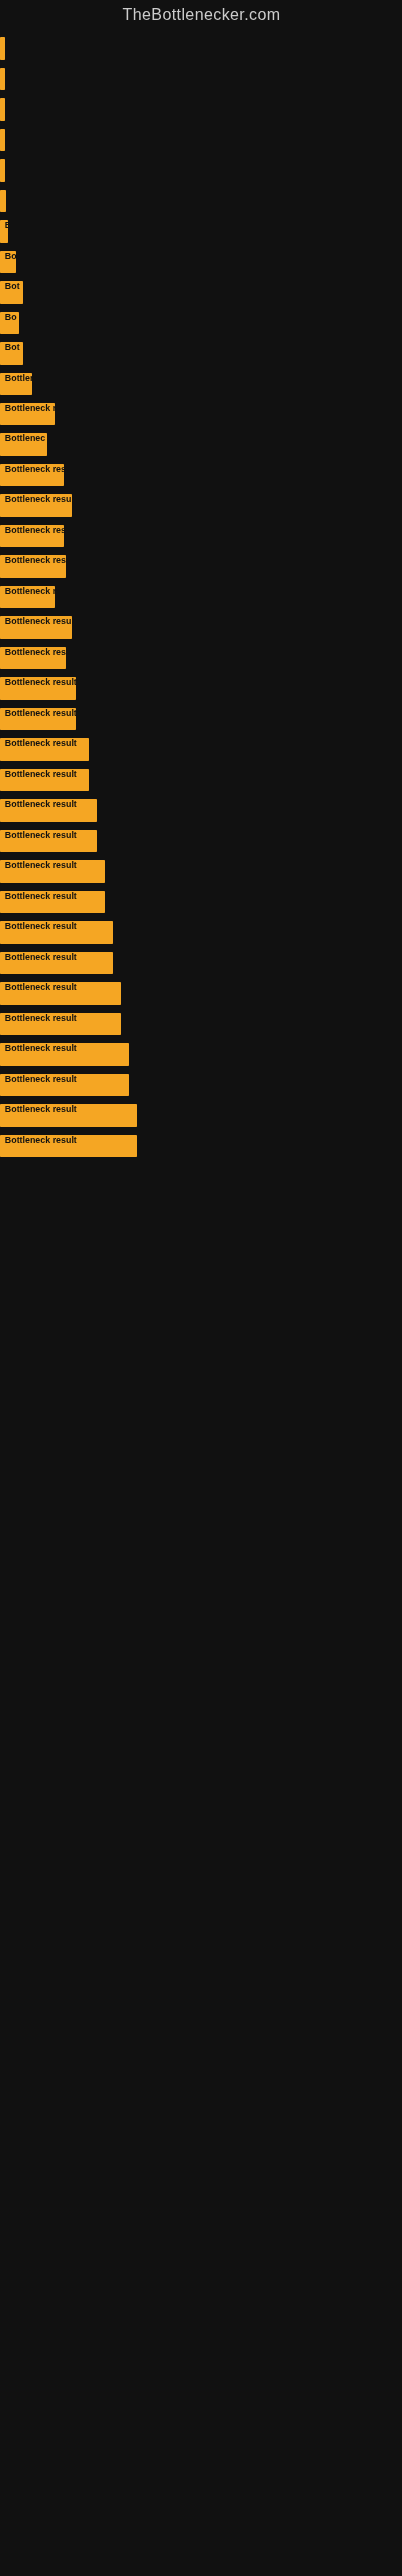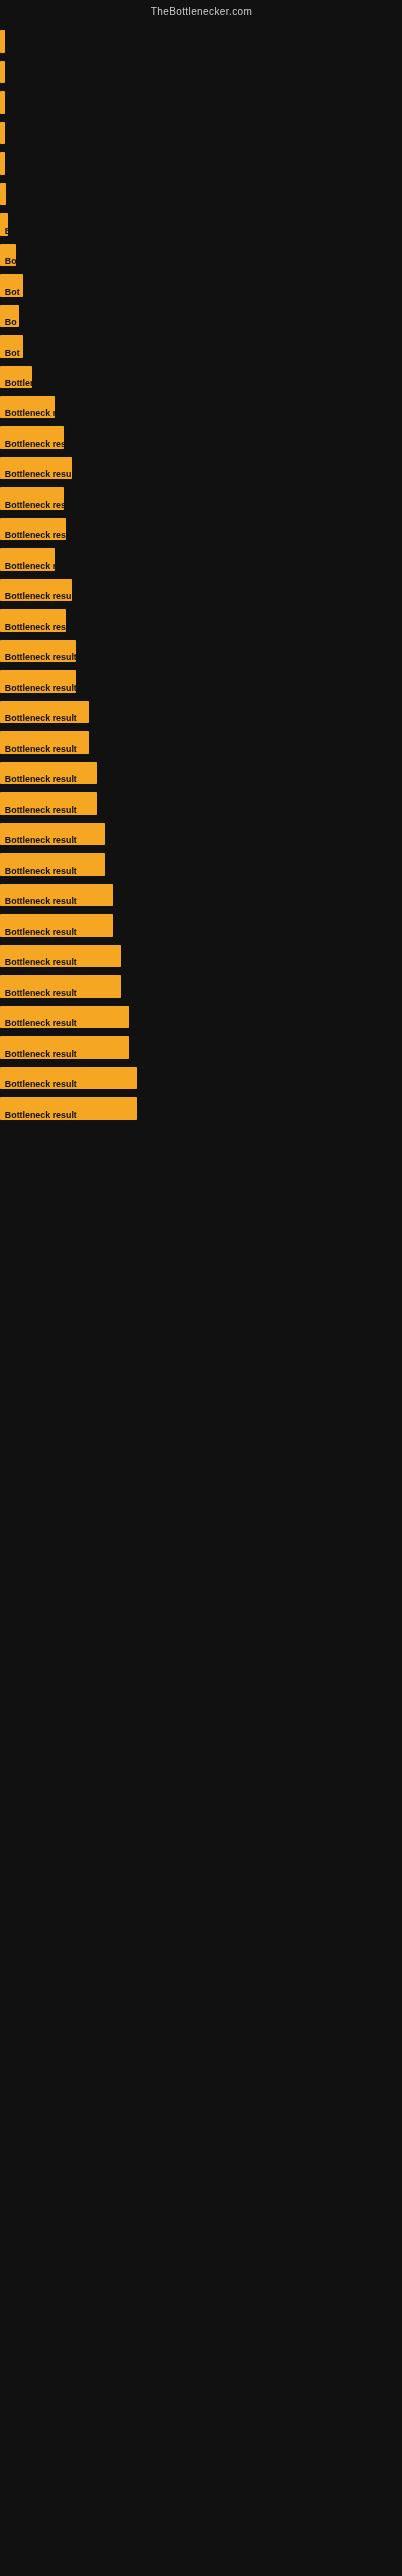--- a/index.html
+++ b/index.html
@@ -6,42 +6,42 @@
     body {
       background-color: #111;
       width: 403px;
       min-height: 2576px;
       font-family: Arial, sans-serif;
       position: relative;
       overflow-x: hidden;
     }
     .site-title {
       color: #ccc;
-      font-size: 10px;
+      font-size: 16px;
       text-align: center;
       padding: 6.4px 0 3.2px 0;
       letter-spacing: 0.4px;
     }
     .bars-container {
       padding: 8px 0 0 0;
       display: flex;
       flex-direction: column;
       gap: 0;
     }
     .bar-row {
       display: flex;
       align-items: center;
       margin-bottom: 4.8px;
       padding: 1.6px 0;
     }
     .bar {
       background-color: #f5a623;
       height: 22.5px;
       display: flex;
-      align-items: flex-end;
+      align-items: flex-start;
       padding-left: 4.8px;
       border-radius: 0.8px;
       min-width: 3.2px;
       overflow: hidden;
     }
     .bar-label {
       color: #111;
       font-size: 8.9px;
       font-weight: bold;
       white-space: nowrap;
@@ -101,20 +101,25 @@
       <div class="bar" style="width: 32px;">
         <span class="bar-label">Bottlene</span>
       </div>
     </div>
     <div class="bar-row">
       <div class="bar" style="width: 55px;">
         <span class="bar-label">Bottleneck re</span>
       </div>
     </div>
     <div class="bar-row">
+      <div class="bar" style="width: 47px;">
+        <span class="bar-label">Bottlenec</span>
+      </div>
+    </div>
+    <div class="bar-row">
       <div class="bar" style="width: 64px;">
         <span class="bar-label">Bottleneck res</span>
       </div>
     </div>
     <div class="bar-row">
       <div class="bar" style="width: 72px;">
         <span class="bar-label">Bottleneck result</span>
       </div>
     </div>
     <div class="bar-row">

